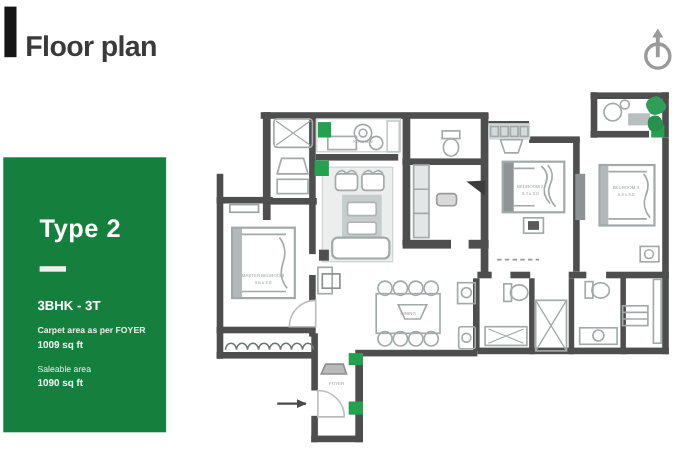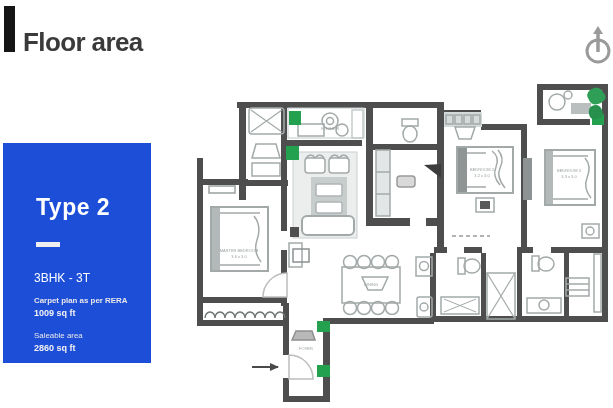--- a/index.html
+++ b/index.html
@@ -1,51 +1,51 @@
 <!DOCTYPE html>
 <html><head>
 <meta charset="utf-8">
 <style>
 html,body{margin:0;padding:0;width:613px;height:408px;background:#fff;
 font-family:"Liberation Sans",sans-serif;position:relative;overflow:hidden}
 .hbar{position:absolute;left:4px;top:6px;width:11px;height:46px;background:#151515}
 .htext{position:absolute;left:23px;top:29px;font-size:26px;font-weight:800;color:#3a3a3a;letter-spacing:-0.6px;line-height:1}
-.card{position:absolute;left:3px;top:143px;width:148px;height:220px;background:#1d4ed8;color:#fff}
+.card{position:absolute;left:3px;top:143px;width:148px;height:250px;background:#15803d;color:#fff}
 .t2{position:absolute;left:33px;top:52px;font-size:23px;font-weight:800;letter-spacing:0.5px;line-height:1.05}
 .dash{position:absolute;left:33px;top:99px;width:24px;height:5px;background:#efefef}
-.bhk{position:absolute;left:31px;top:128px;font-size:12px;font-weight:400}
+.bhk{position:absolute;left:31px;top:128px;font-size:12px;font-weight:700}
 .s1{position:absolute;left:31px;top:153px;font-size:7.9px;font-weight:600;color:#e8e8e8}
 .s2{position:absolute;left:31px;top:165px;font-size:9px;font-weight:700;color:#f2f2f2}
 .s3{position:absolute;left:31px;top:188px;font-size:7.9px;font-weight:400;color:#e8e8e8}
 .s4{position:absolute;left:31px;top:200px;font-size:9px;font-weight:700;color:#f2f2f2}
 svg{position:absolute;left:0;top:0}
 .soft{filter:blur(0.5px)}
 </style>
 </head>
 <body>
 
 <div class="hbar"></div>
 
-<div class="htext">Floor area</div>
+<div class="htext">Floor plan</div>
 
 <div class="card">
 
   <div class="t2">Type 2</div>
 
   <div class="dash"></div>
 
   <div class="bhk">3BHK - 3T</div>
 
-  <div class="s1">Carpet plan as per RERA</div>
+  <div class="s1">Carpet area as per FOYER</div>
 
   <div class="s2">1009 sq ft</div>
 
   <div class="s3">Saleable area</div>
 
-  <div class="s4">2860 sq ft</div>
+  <div class="s4">1090 sq ft</div>
 </div>
 <svg class="soft" width="613" height="408" viewBox="0 0 613 408">
 <defs>
 <marker id="ah" markerUnits="userSpaceOnUse" markerWidth="10" markerHeight="9" refX="8" refY="4" orient="auto">
 <path d="M0,0 L9,4 L0,8 z" fill="#4a4a4a"></path>
 </marker>
 </defs>
 
 <g stroke="#9a9a9a" fill="none">
   <circle cx="598" cy="51" r="11" stroke-width="3"></circle>

